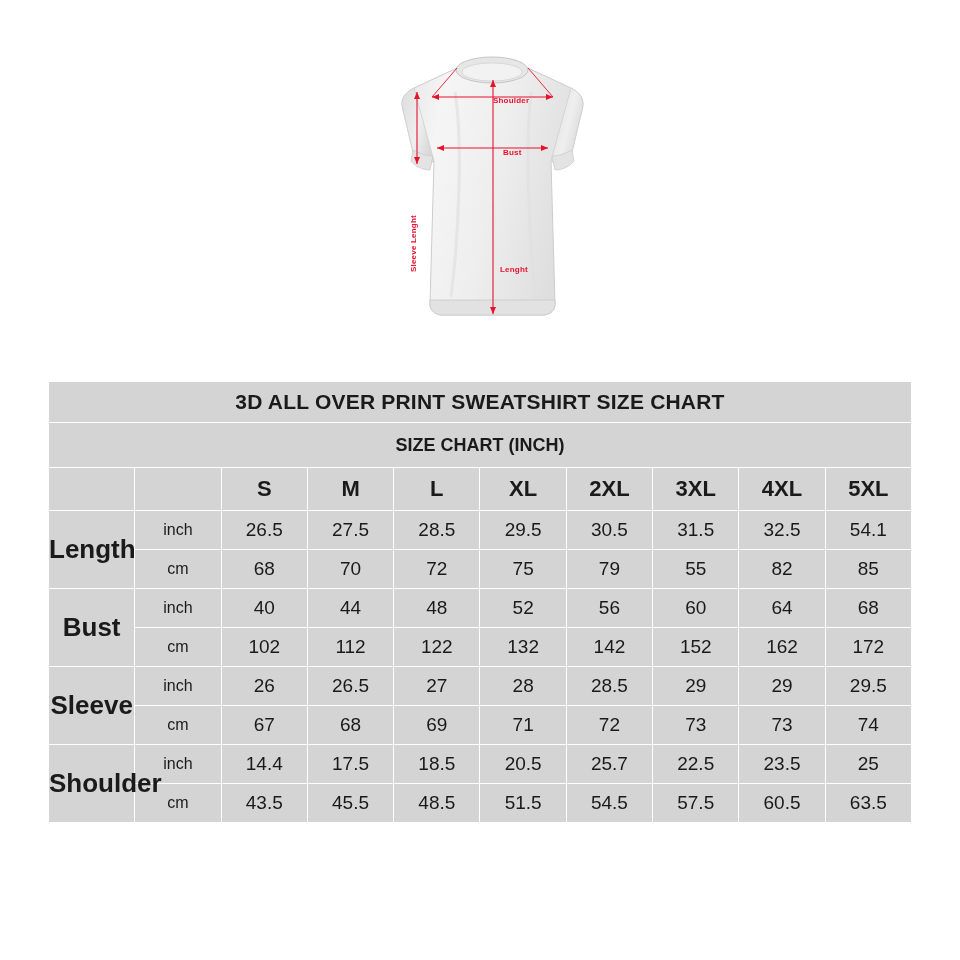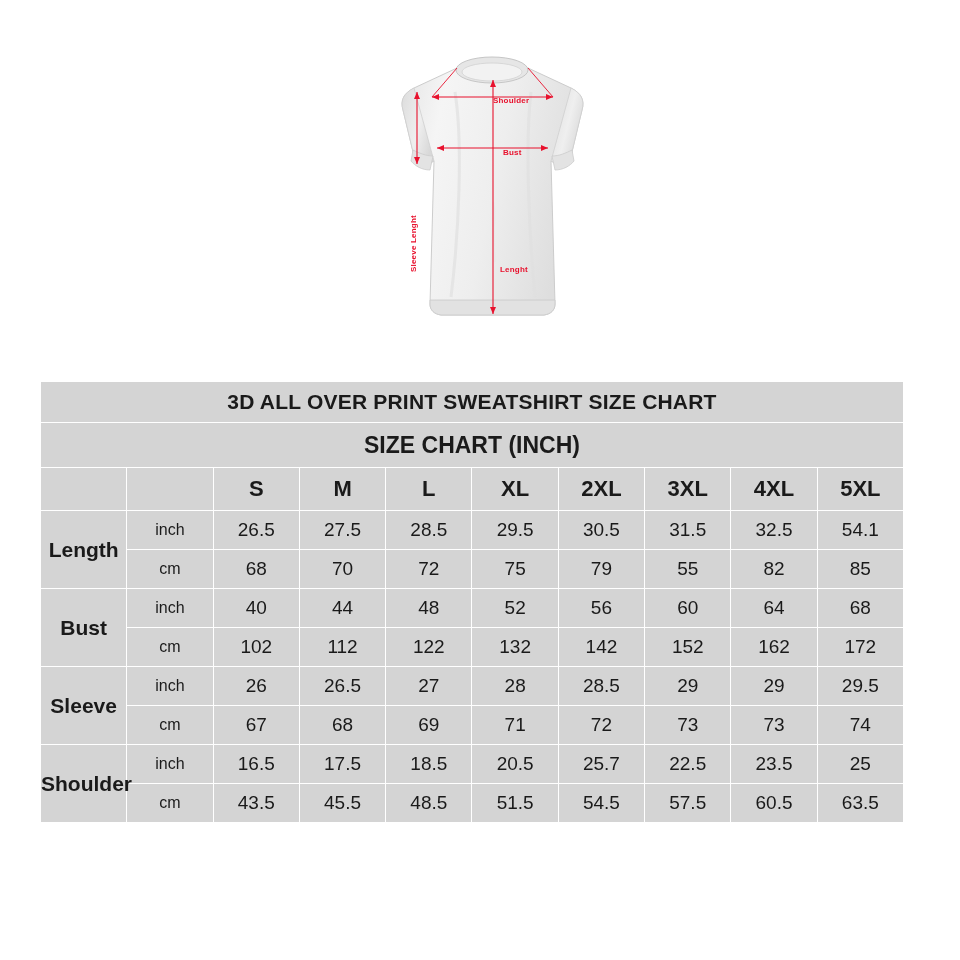--- a/index.html
+++ b/index.html
@@ -47,21 +47,21 @@
     white-space: nowrap;
   }
   .measure-label.vertical {
     transform: rotate(-90deg);
     transform-origin: left top;
   }
 
   
   #size-chart {
     position: absolute;
-    left: 40px;
+    left: 48px;
     top: 381px;
     width: 864px;
     border-collapse: collapse;
     table-layout: fixed;
     background: #5eead4;
   }
   #size-chart td, #size-chart th {
     border: 1px solid #ffffff;
     text-align: center;
     color: #1a1a1a;
@@ -70,30 +70,30 @@
     padding: 0;
   }
   .title-row td {
     height: 40px;
     font-size: 21px;
     font-weight: bold;
     letter-spacing: 0.2px;
   }
   .subtitle-row td {
     height: 44px;
-    font-size: 23px;
+    font-size: 18px;
     font-weight: bold;
   }
   .header-row td {
     height: 42px;
     font-size: 22px;
     font-weight: bold;
   }
   .metric-cell {
-    font-size: 21px;
+    font-size: 26px;
     font-weight: bold;
     width: 130px;
   }
   .unit-cell {
     font-size: 16px;
     font-weight: normal;
     width: 78px;
     background: #d4d4d4;
   }
   .value-cell {
@@ -266,21 +266,21 @@
       <td class="value-cell">71</td>
       <td class="value-cell">72</td>
       <td class="value-cell">73</td>
       <td class="value-cell">73</td>
       <td class="value-cell">74</td>
     </tr>
 
     <tr>
       <td class="metric-cell" rowspan="2">Shoulder</td>
       <td class="unit-cell">inch</td>
-      <td class="value-cell">16.5</td>
+      <td class="value-cell">14.4</td>
       <td class="value-cell">17.5</td>
       <td class="value-cell">18.5</td>
       <td class="value-cell">20.5</td>
       <td class="value-cell">25.7</td>
       <td class="value-cell">22.5</td>
       <td class="value-cell">23.5</td>
       <td class="value-cell">25</td>
     </tr>
     <tr>
       <td class="unit-cell">cm</td>

